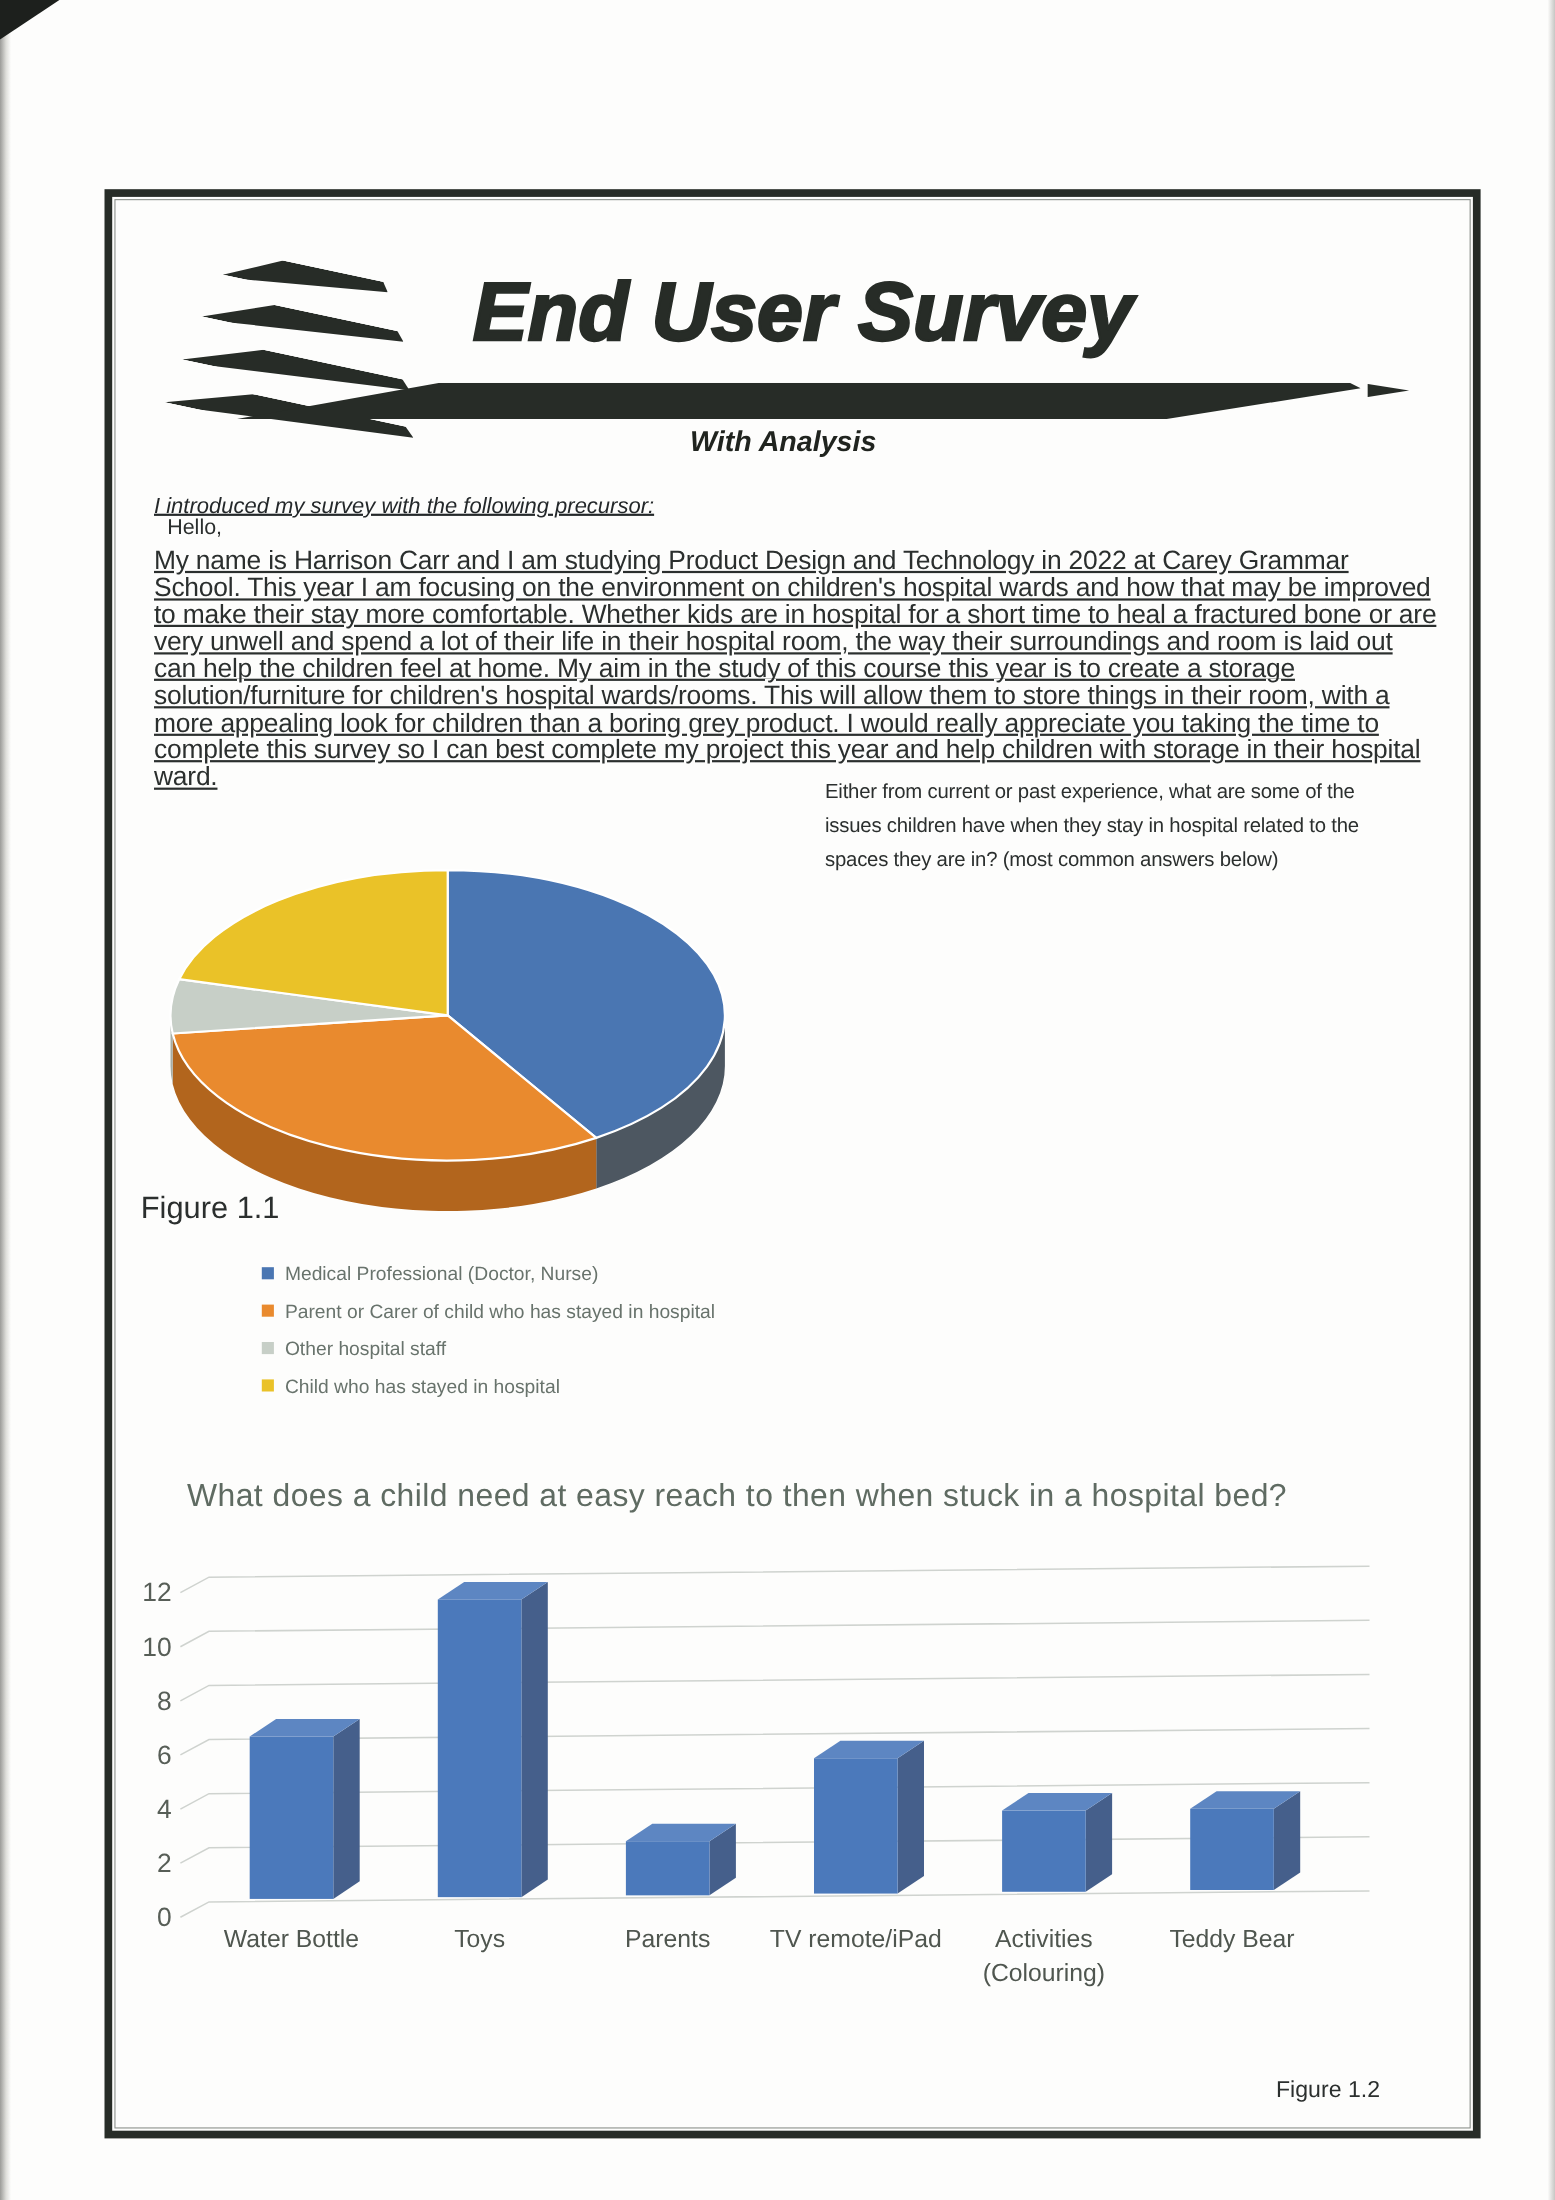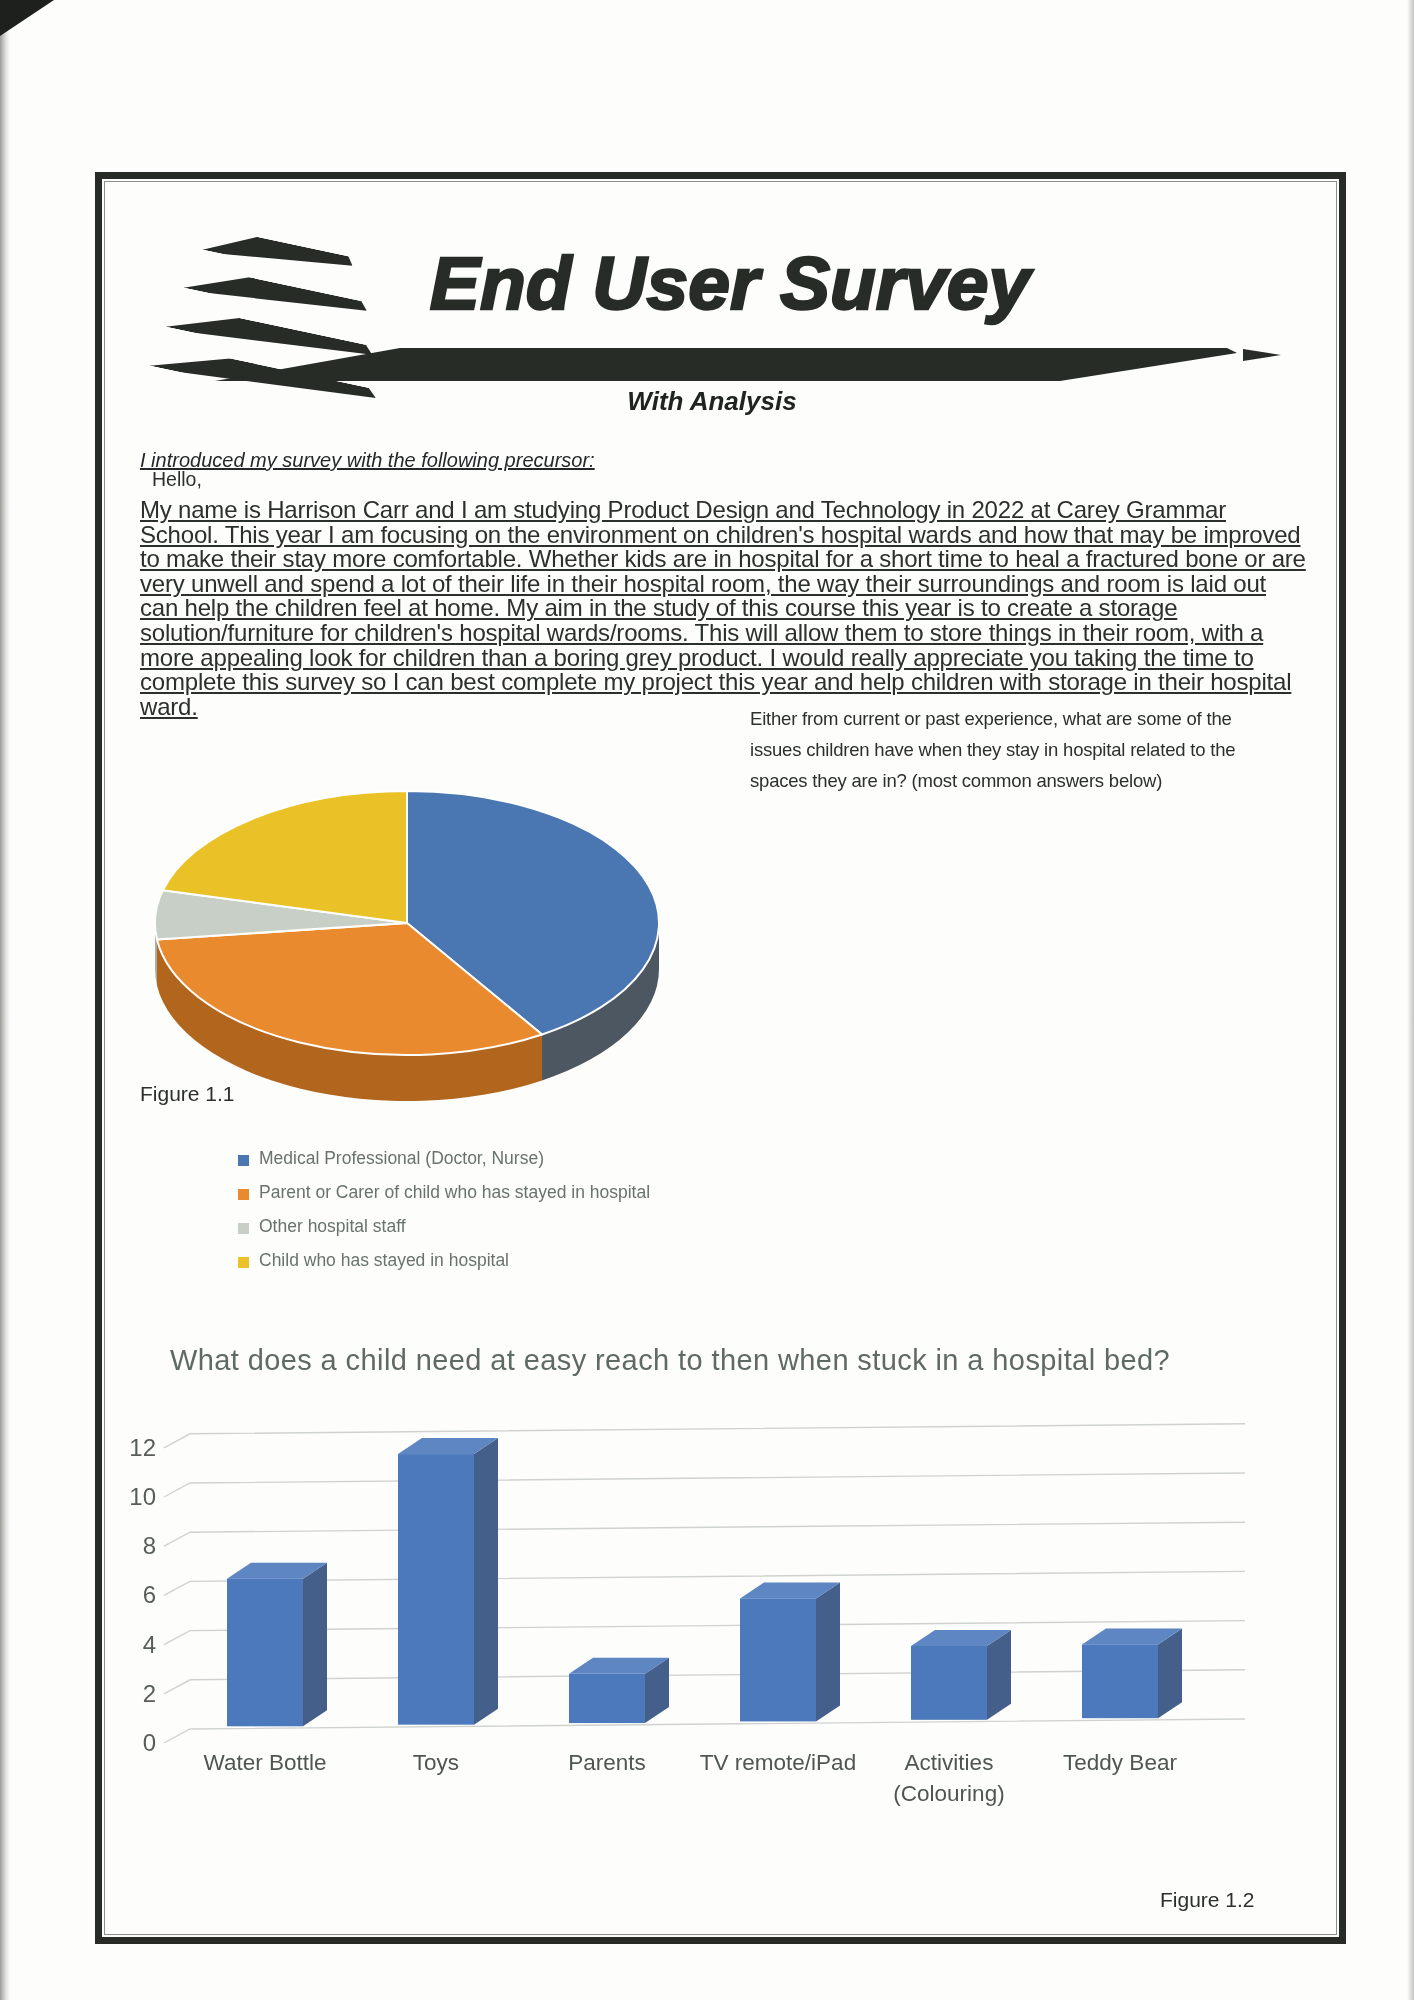--- a/index.html
+++ b/index.html
@@ -40,23 +40,23 @@
   
   .precursor{position:absolute;left:140px;top:428px;font-size:20px;font-style:italic;
     text-decoration:underline;color:#24282 7;color:#24282a;margin-top:21px;}
   .greeting{position:absolute;left:152px;top:468px;font-size:19.5px;}
   .paragraph{position:absolute;left:140px;top:498px;width:1170px;
     font-size:24px;line-height:24.6px;letter-spacing:-0.2px;text-decoration:underline;}
   
   .pie-title{position:absolute;left:170px;top:710px;width:480px;text-align:center;
     font-size:27px;color:#97a19b;letter-spacing:0.5px;}
   .pie-wrap{position:absolute;left:130px;top:755px;width:545px;height:400px;}
-  .figure1{position:absolute;left:140px;top:1082px;font-size:21px;}
+  .figure1{position:absolute;left:128px;top:1082px;font-size:28px;}
   .legend{position:absolute;left:238px;top:1148px;display:flex;flex-direction:column;gap:13px;}
-  .legend-row{display:flex;align-items:center;}
+  .legend-row{display:flex;align-items:flex-start;}
   .legend-swatch{width:11px;height:11px;margin:4px 10px 0 0;flex:0 0 auto;}
   .legend-label{font-size:17.5px;color:#68736c;}
   
   .question{position:absolute;left:750px;top:703px;width:520px;
     font-size:18.5px;line-height:31px;letter-spacing:-0.2px;}
   .bullets{position:absolute;left:750px;top:830px;width:545px;}
   
   .bar-title{position:absolute;left:80px;top:1344px;width:1180px;text-align:center;
     font-size:29px;color:#5f6b62;letter-spacing:0.4px;}
   .bar-wrap{position:absolute;left:105px;top:1408px;width:1190px;height:420px;}

